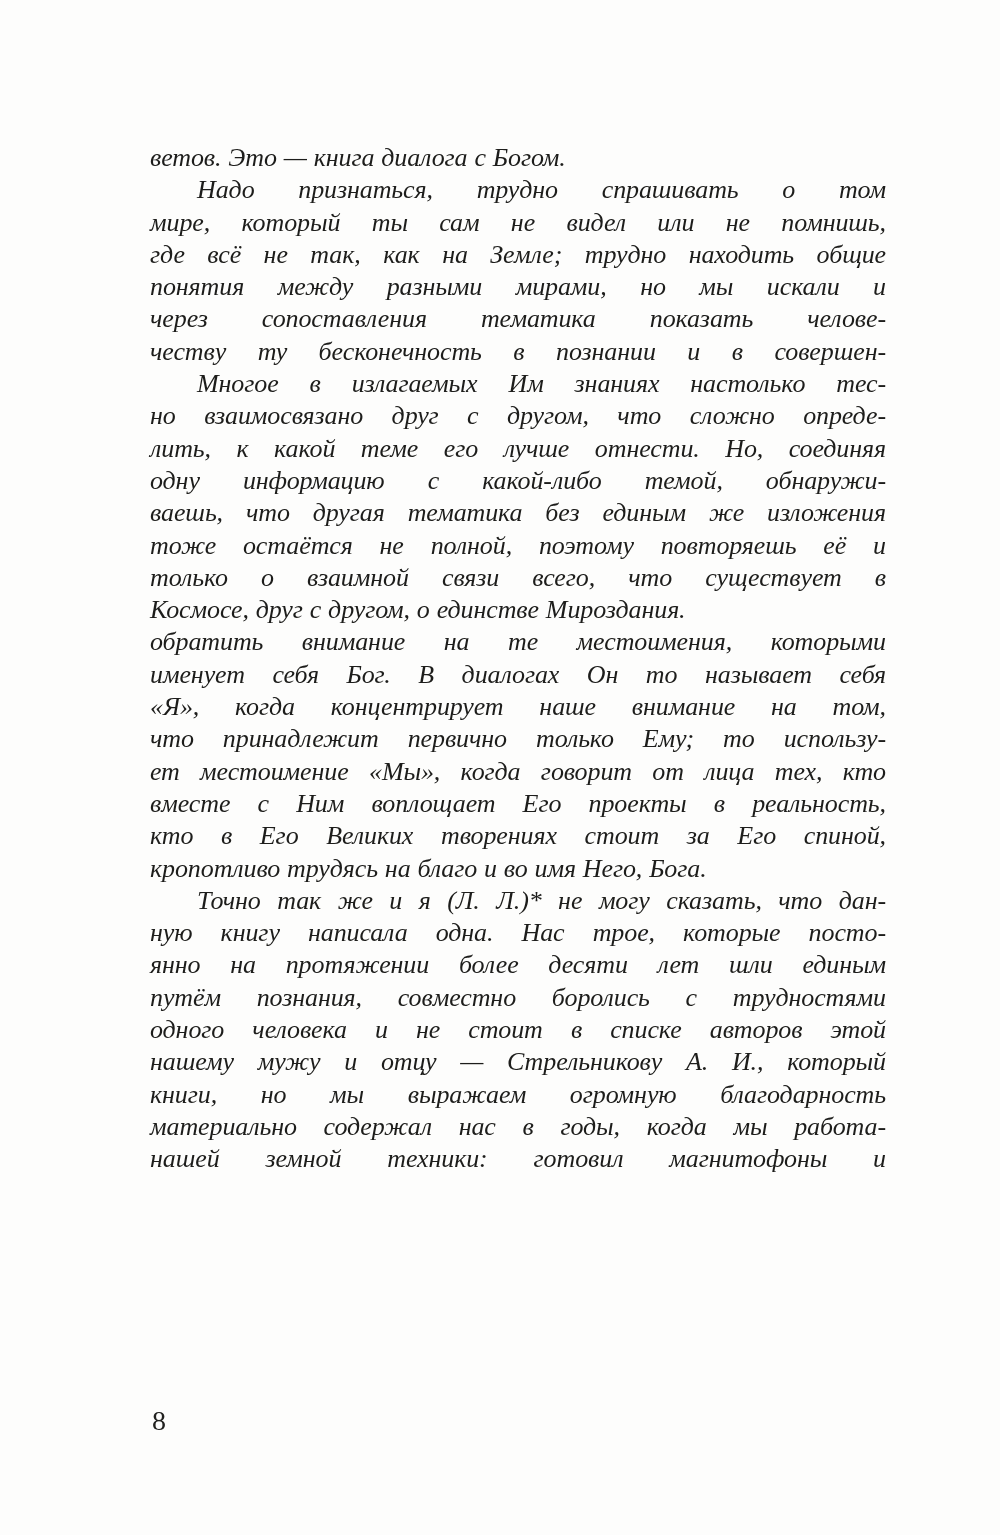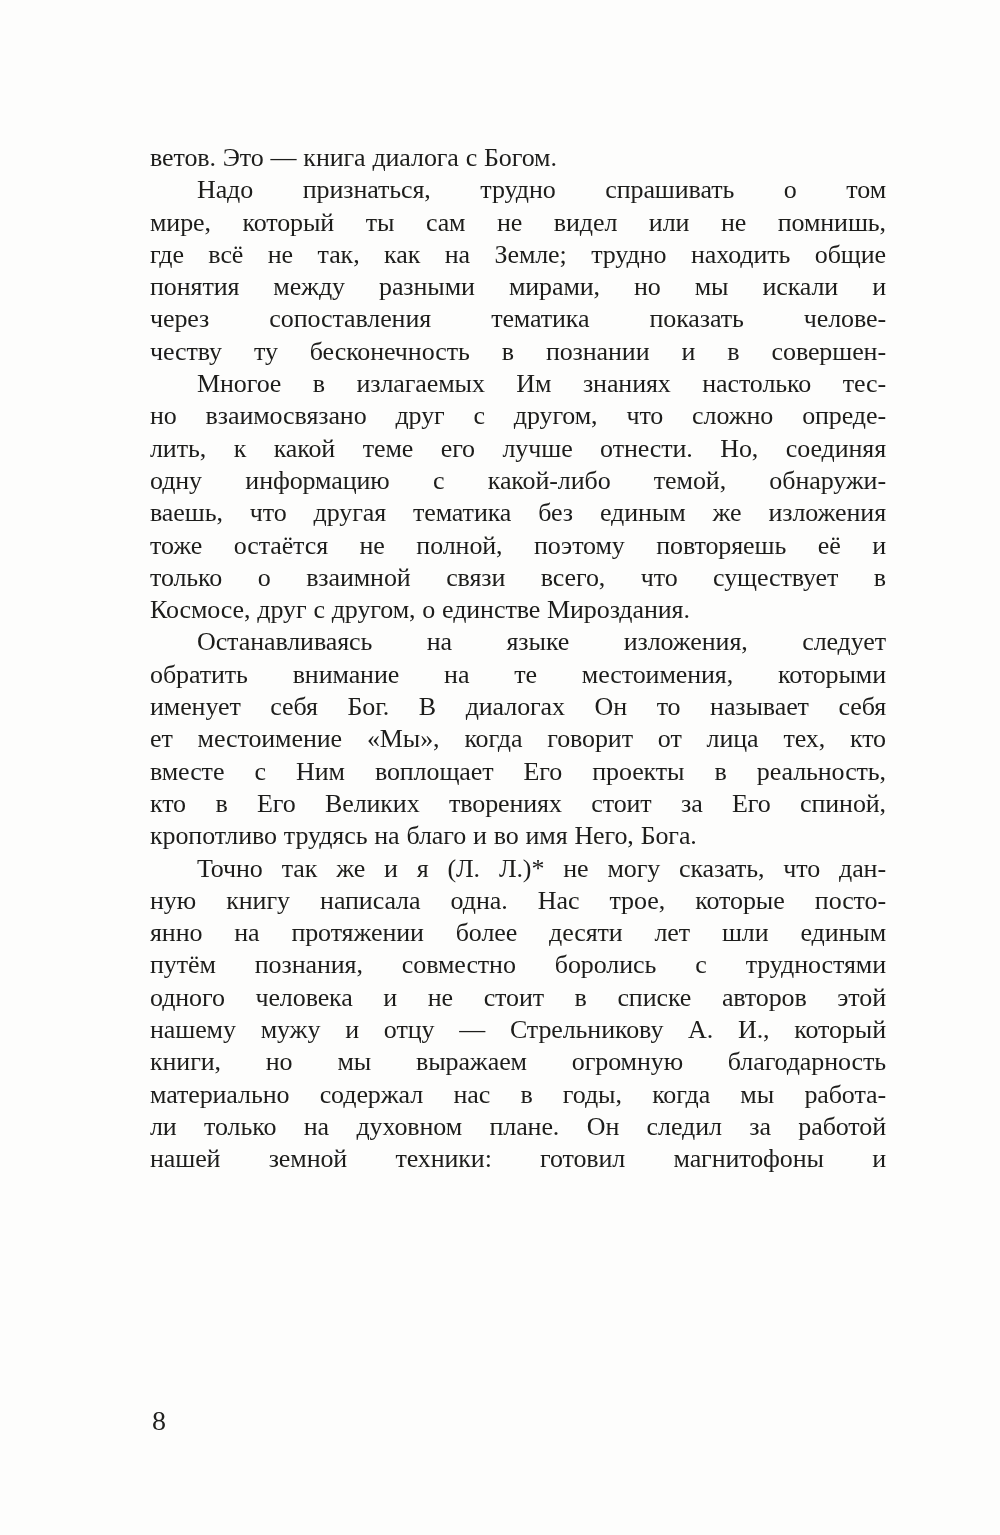--- a/index.html
+++ b/index.html
@@ -30,20 +30,21 @@
     letter-spacing: -0.1px;
   }
   .paragraph {
     margin: 0;
     padding: 0;
   }
   .line {
     text-align: justify;
     text-align-last: justify;
     word-spacing: 0.5px;
+    font-style: italic;
   }
   .line.indent {
     padding-left: 47px;
   }
   .line.end {
     text-align: left;
     text-align-last: left;
   }
   .page-number {
     position: absolute;
@@ -74,35 +75,35 @@
         <div class="line indent">Многое в излагаемых Им знаниях настолько тес-</div>
         <div class="line">но взаимосвязано друг с другом, что сложно опреде-</div>
         <div class="line">лить, к какой теме его лучше отнести. Но, соединяя</div>
         <div class="line">одну информацию с какой-либо темой, обнаружи-</div>
         <div class="line">ваешь, что другая тематика без единым же изложения</div>
         <div class="line">тоже остаётся не полной, поэтому повторяешь её и</div>
         <div class="line">только о взаимной связи всего, что существует в</div>
         <div class="line end">Космосе, друг с другом, о единстве Мироздания.</div>
       </div>
       <div class="paragraph">
-        <div class="line indent">Останавливаясь на языке изложения, следует</div>
         <div class="line">обратить внимание на те местоимения, которыми</div>
         <div class="line">именует себя Бог. В диалогах Он то называет себя</div>
+        <div class="line">«Я», когда концентрирует наше внимание на том,</div>
+        <div class="line">что принадлежит первично только Ему; то использу-</div>
         <div class="line">ет местоимение «Мы», когда говорит от лица тех, кто</div>
         <div class="line">вместе с Ним воплощает Его проекты в реальность,</div>
         <div class="line">кто в Его Великих творениях стоит за Его спиной,</div>
         <div class="line end">кропотливо трудясь на благо и во имя Него, Бога.</div>
       </div>
       <div class="paragraph">
         <div class="line indent">Точно так же и я (Л. Л.)* не могу сказать, что дан-</div>
         <div class="line">ную книгу написала одна. Нас трое, которые посто-</div>
         <div class="line">янно на протяжении более десяти лет шли единым</div>
         <div class="line">путём познания, совместно боролись с трудностями</div>
         <div class="line">одного человека и не стоит в списке авторов этой</div>
         <div class="line">нашему мужу и отцу — Стрельникову А. И., который</div>
         <div class="line">книги, но мы выражаем огромную благодарность</div>
         <div class="line">материально содержал нас в годы, когда мы работа-</div>
-        <div class="line">ли только на духовном плане. Он следил за работой</div>
         <div class="line">нашей земной техники: готовил магнитофоны и</div>
       </div>
     </div>
   <div class="page-number">8</div>
 </div>
 
 </body></html>

